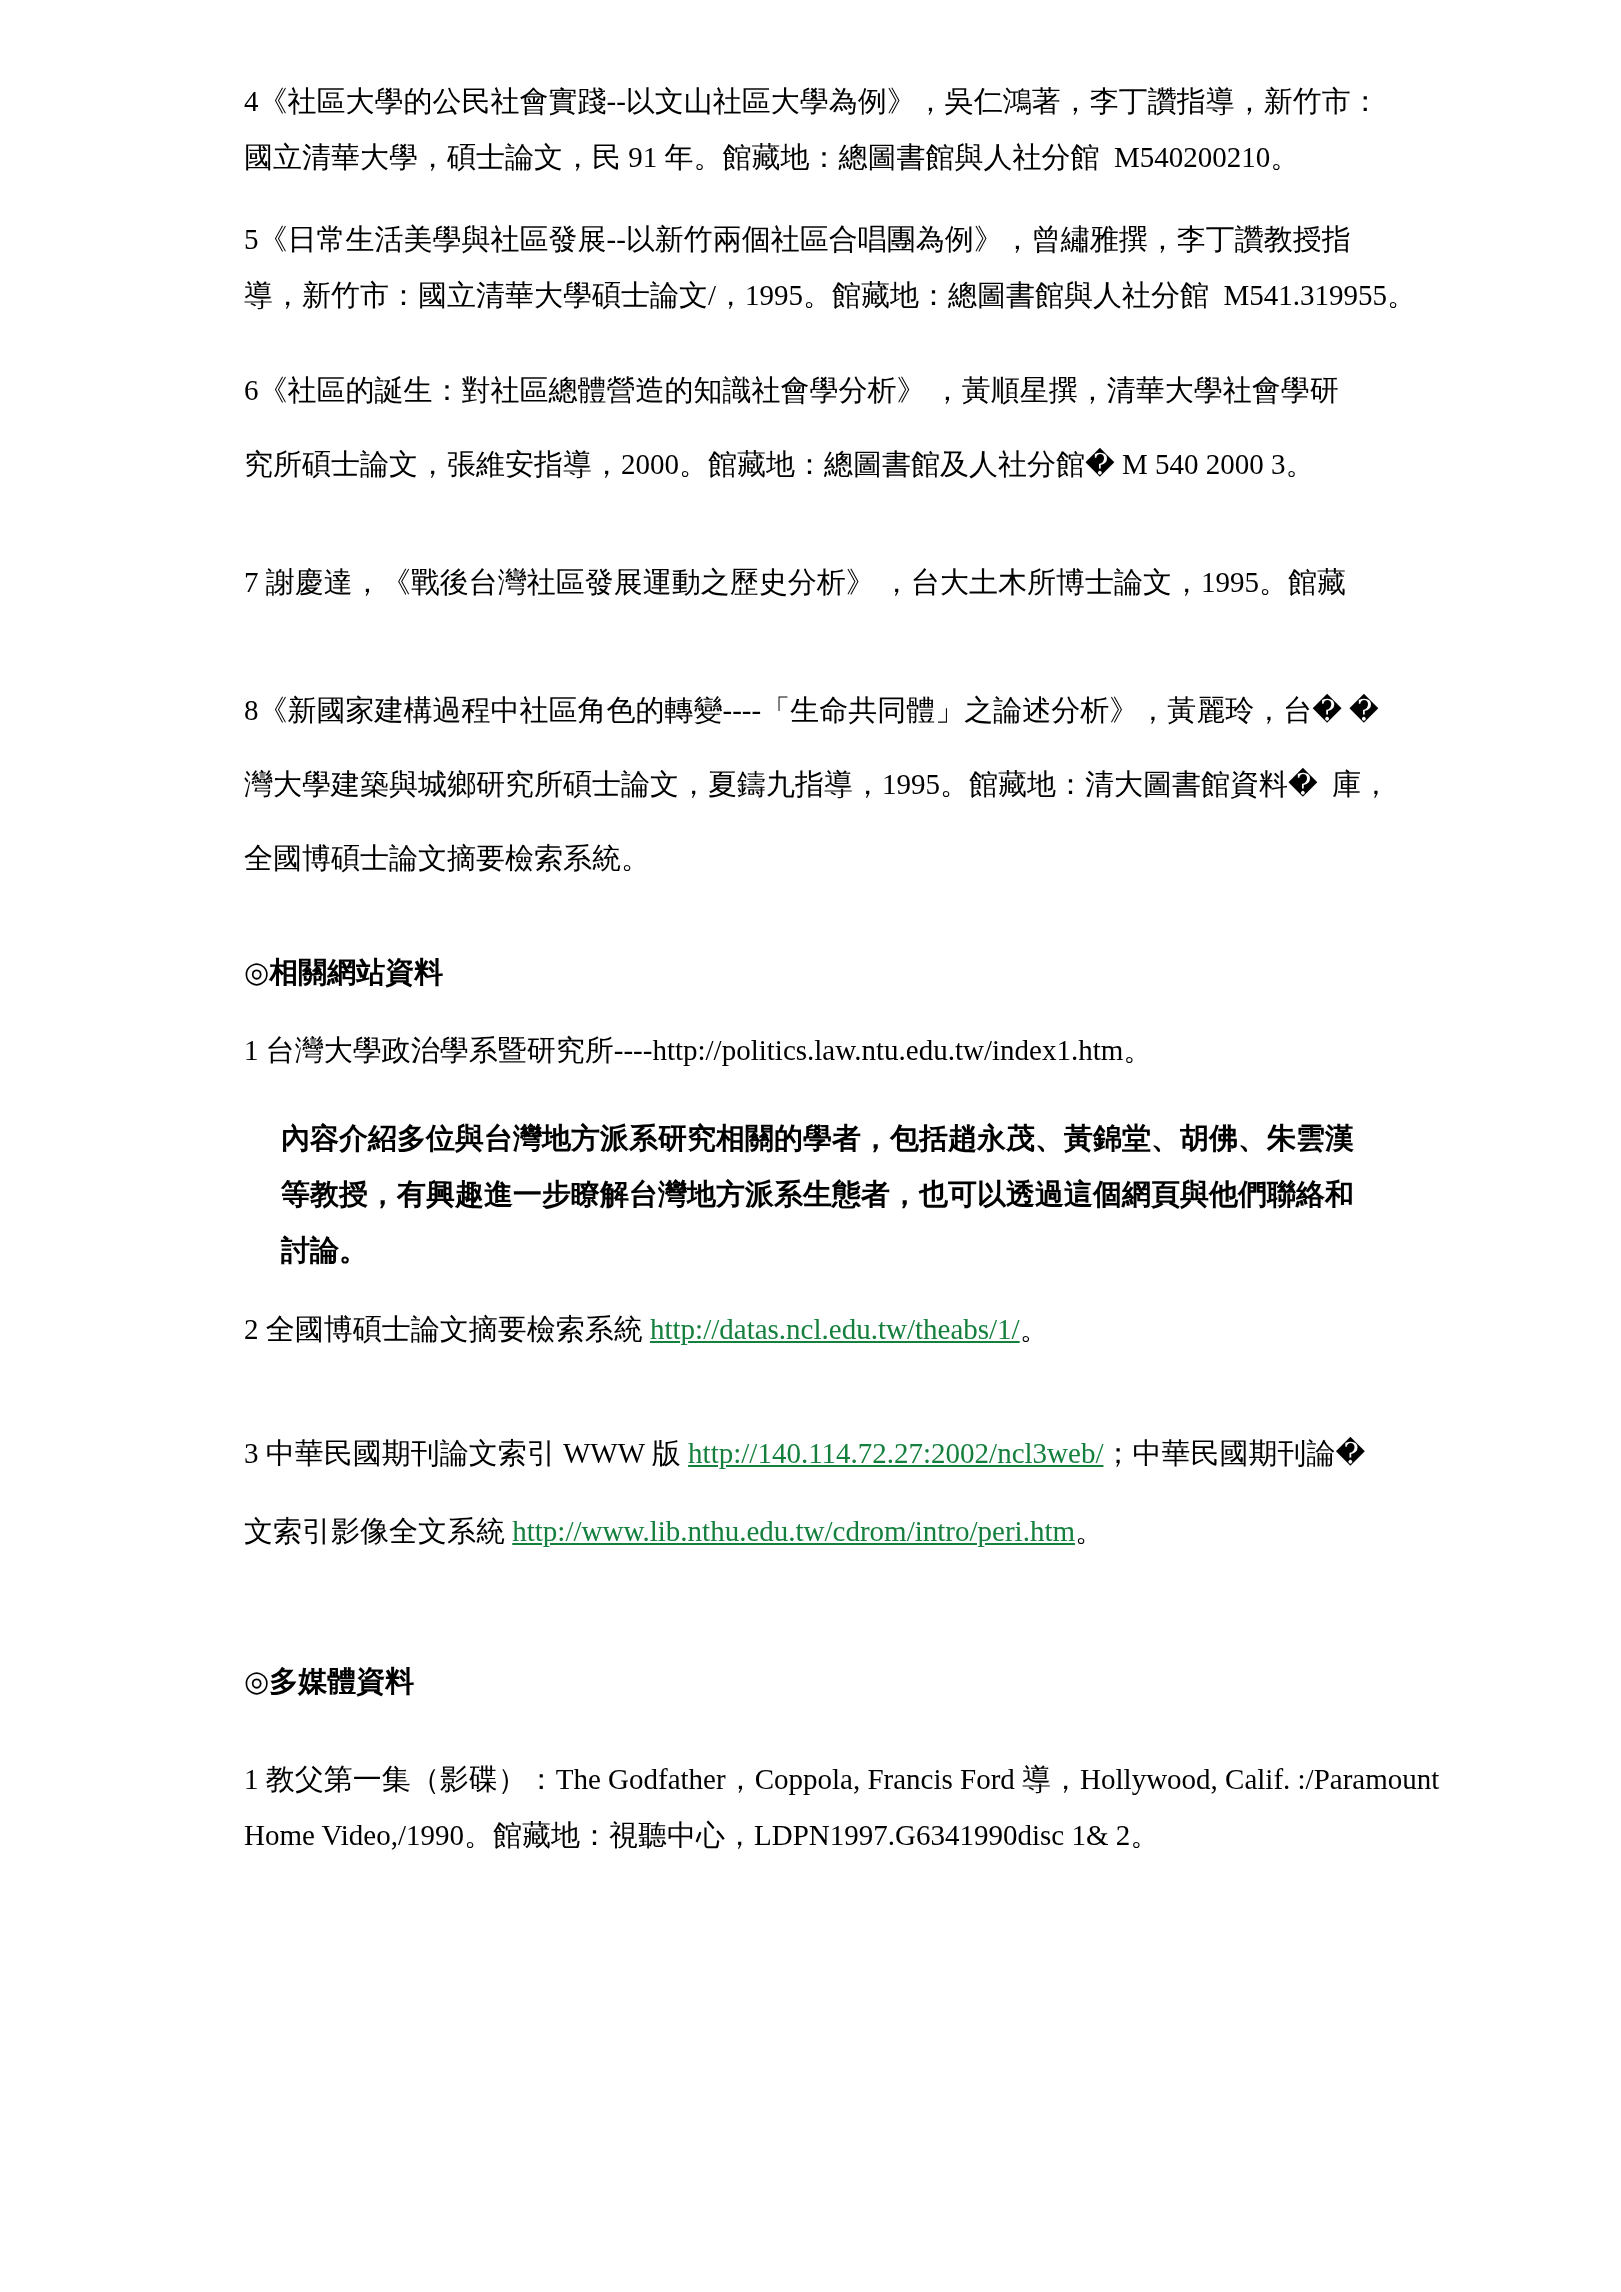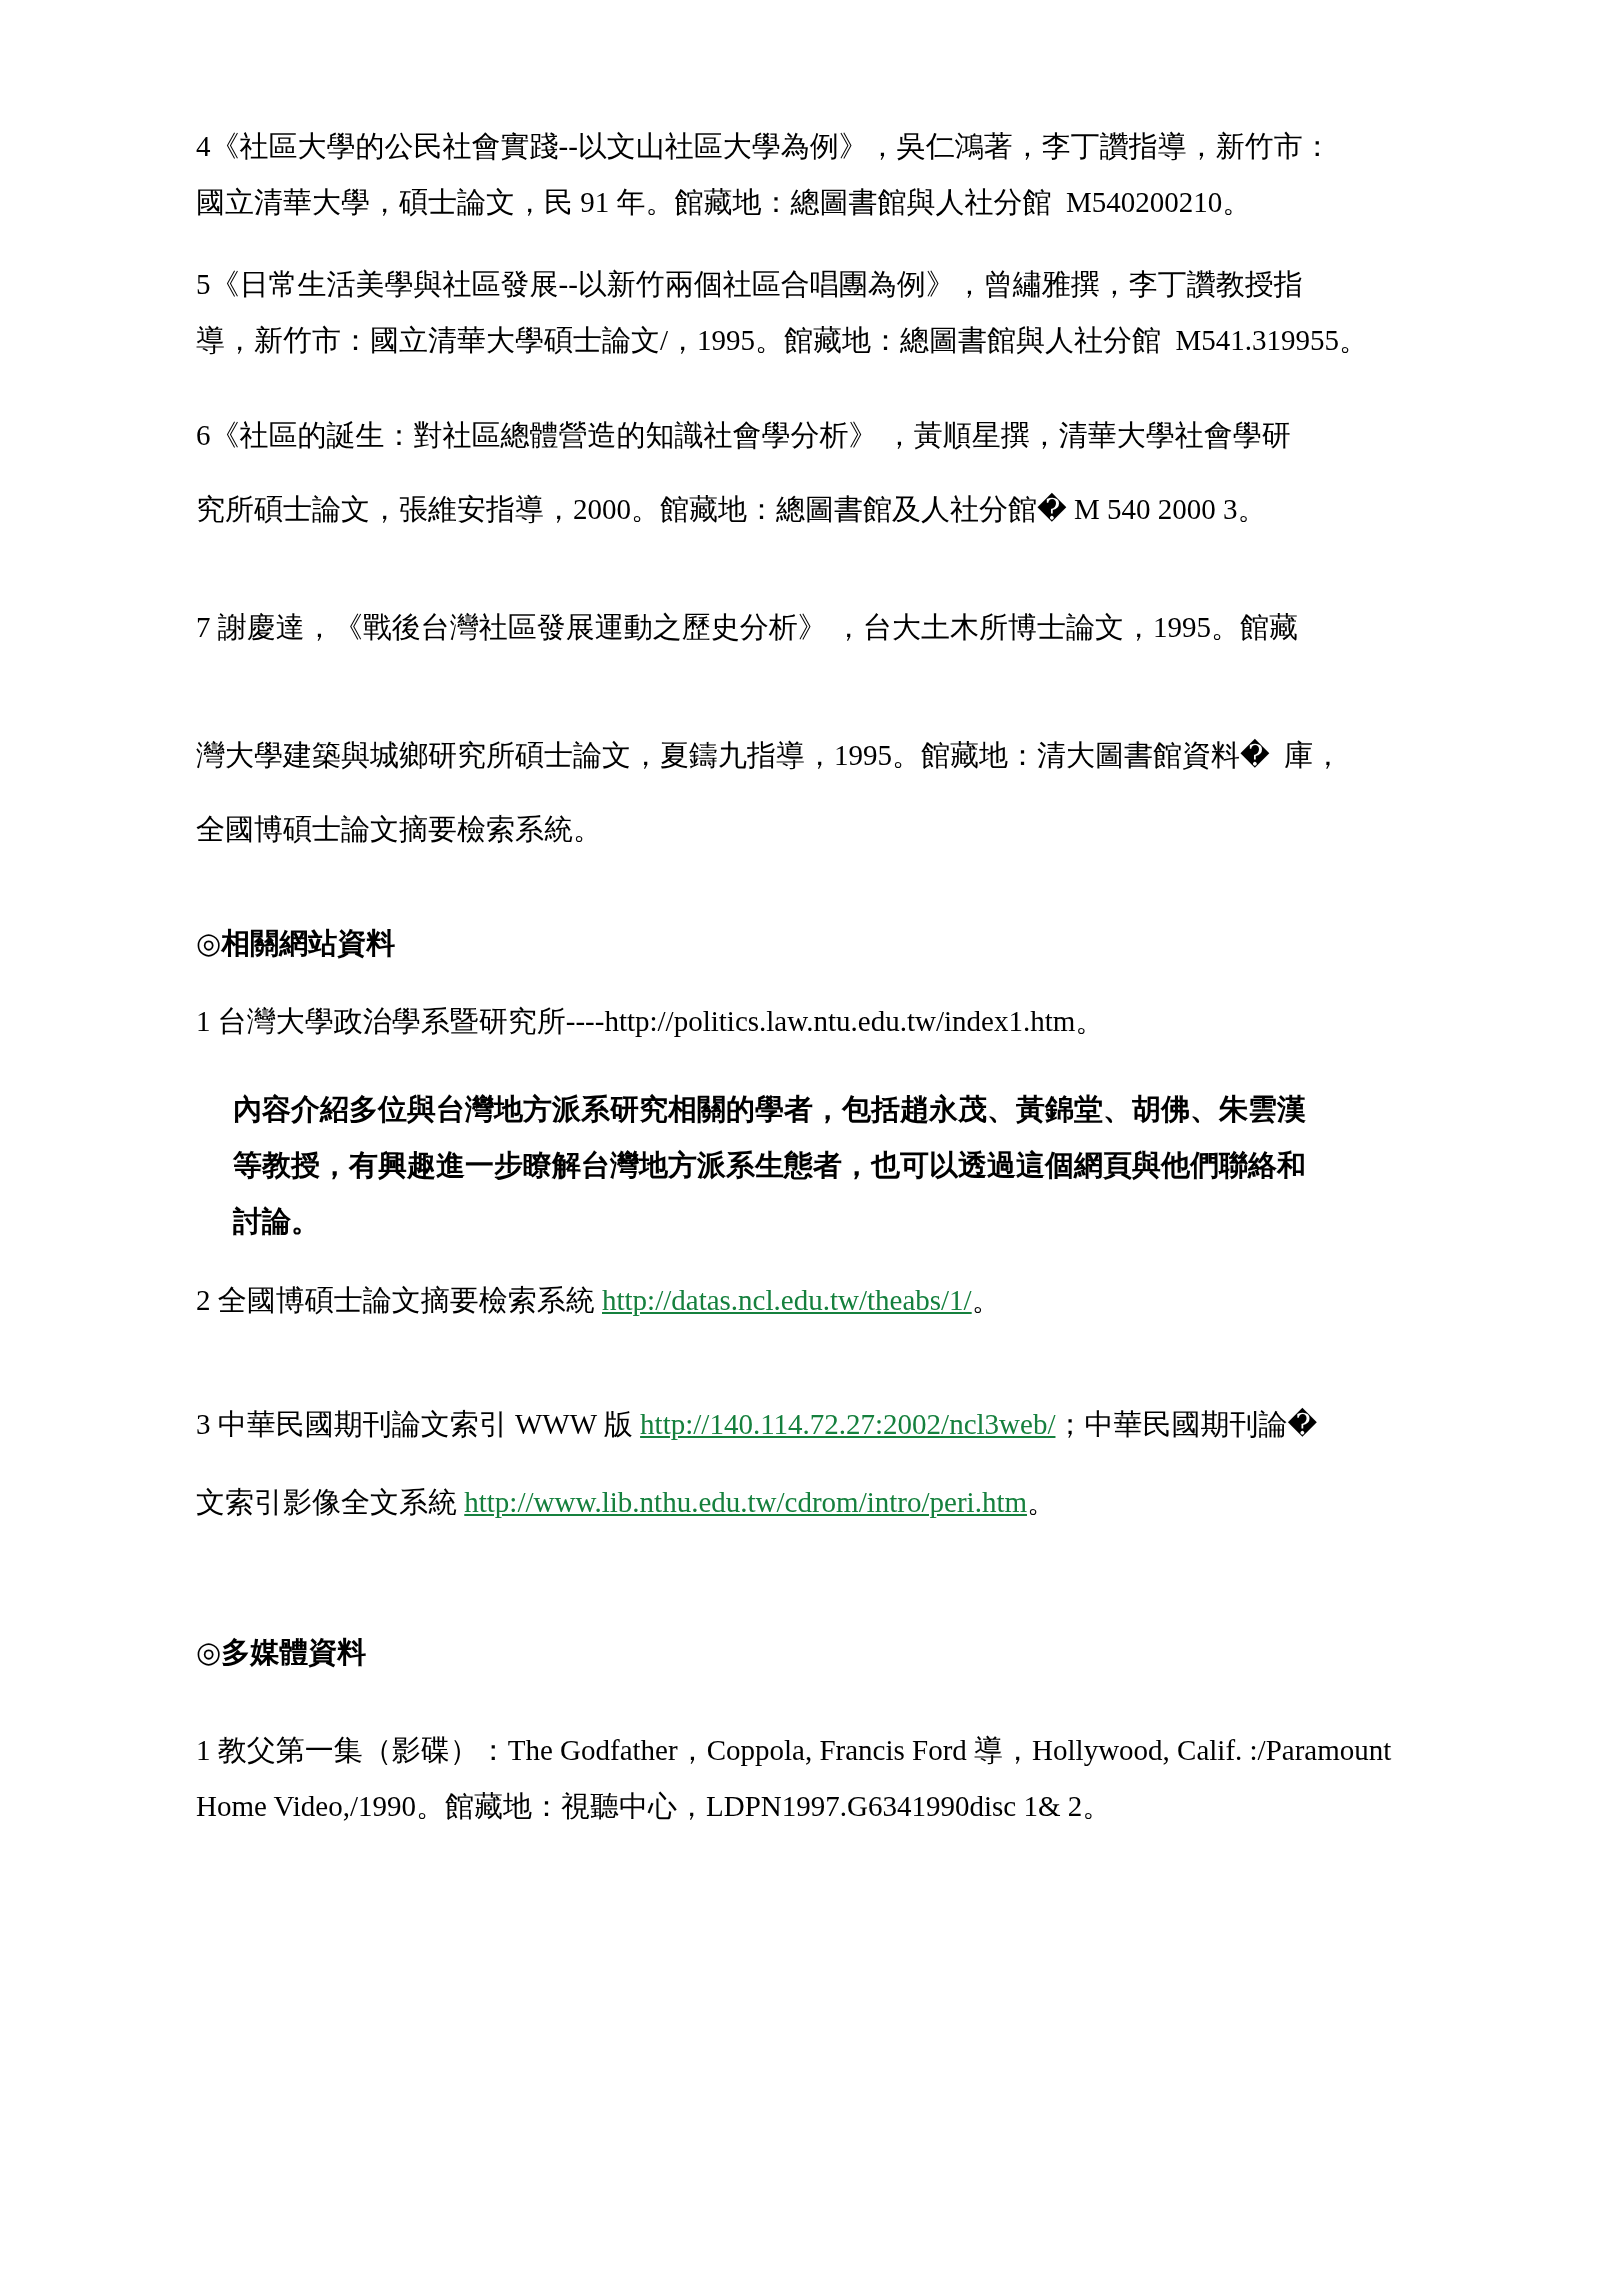--- a/index.html
+++ b/index.html
@@ -10,21 +10,22 @@
   body {
     width: 1621px;
     height: 2293px;
     position: relative;
     font-family: "Liberation Serif", "DejaVu Serif", serif;
     color: #000000;
   }
   .page-content {
     box-sizing: border-box;
     width: 1549px;
-    padding: 118px 147px 0 196px;
+    padding: 73px 147px 0 196px;
+    margin-left: 48px;
   }
   .para {
     margin: 0;
     font-size: 29px;
     font-weight: normal;
   }
   .line {
     display: block;
     white-space: pre-wrap;
   }
@@ -72,20 +73,21 @@
   <p class="para loose mb45">
     <span class="line">6《社區的誕生：對社區總體營造的知識社會學分析》 ，黃順星撰，清華大學社會學研</span>
     <span class="line">究所碩士論文，張維安指導，2000。館藏地：總圖書館及人社分館� M 540 2000 3。</span>
   </p>
 
   <p class="para loose mb55">
     <span class="line">7 謝慶達，《戰後台灣社區發展運動之歷史分析》 ，台大土木所博士論文，1995。館藏</span>
   </p>
 
   <p class="para loose mb50">
+    <span class="line">8《新國家建構過程中社區角色的轉變----「生命共同體」之論述分析》，黃麗玲，台� �</span>
     <span class="line">灣大學建築與城鄉研究所碩士論文，夏鑄九指導，1995。館藏地：清大圖書館資料�  庫，</span>
     <span class="line">全國博碩士論文摘要檢索系統。</span>
   </p>
 
   <p class="para compact section-heading mb23">
     <span class="line">◎相關網站資料</span>
   </p>
 
   <p class="para compact mb33">
     <span class="line">1 台灣大學政治學系暨研究所----http://politics.law.ntu.edu.tw/index1.htm。</span>

